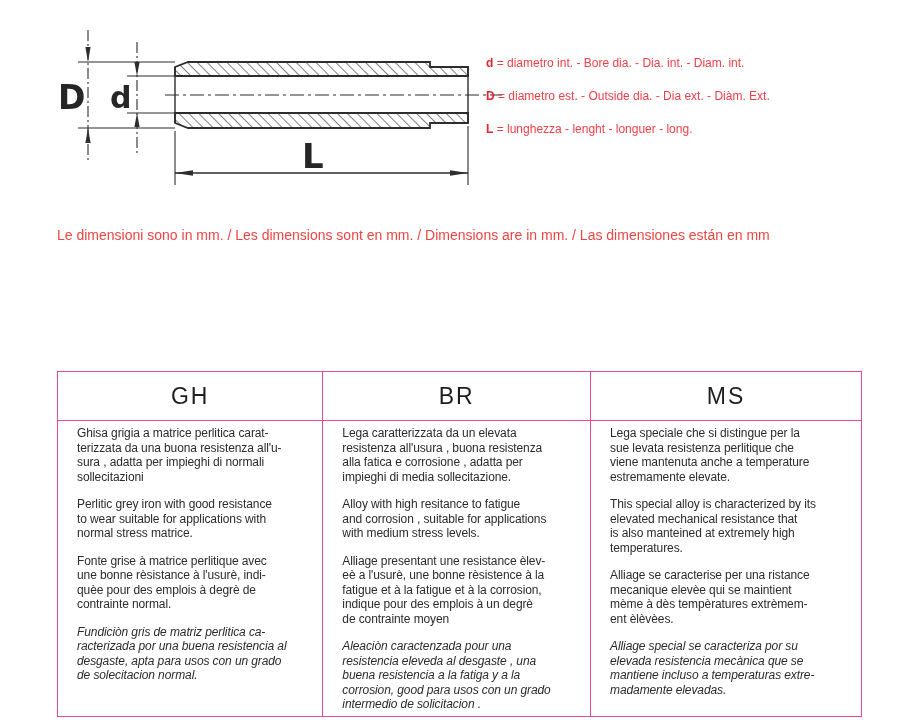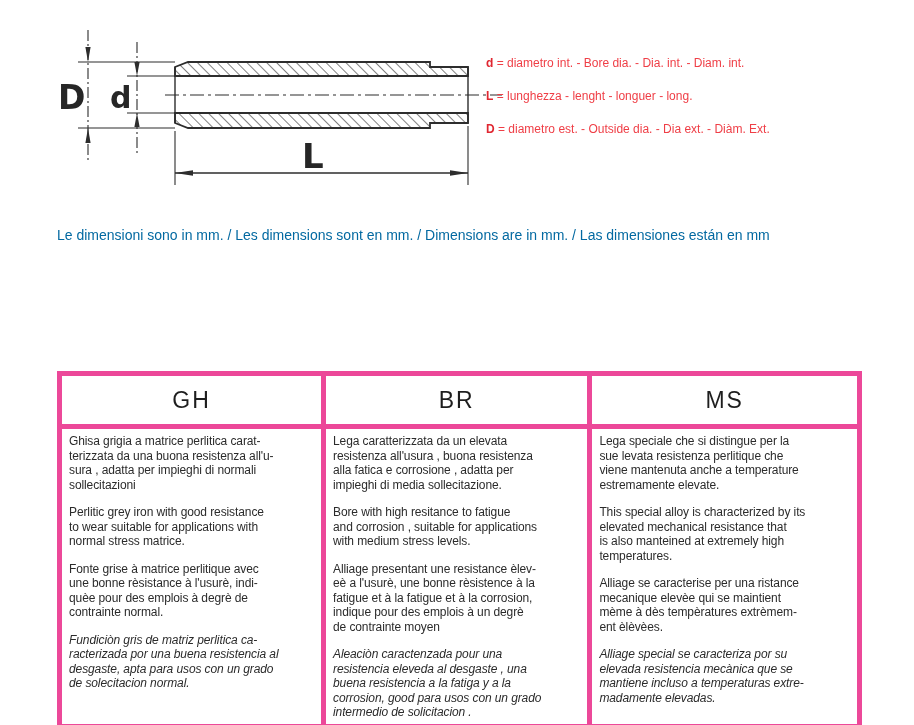--- a/index.html
+++ b/index.html
@@ -13,38 +13,38 @@
   .dim-letter{font-family:"DejaVu Sans", sans-serif;font-weight:bold;fill:#262626;}
 
   
   .legend{position:absolute;left:486px;top:56px;}
   .legend-line{font-size:12px;line-height:14px;margin:0 0 19px 0;color:#ef3e46;white-space:nowrap;}
   .legend-key{font-weight:bold;color:#e02731;}
 
   
   .dim-note{
     position:absolute;left:57px;top:227px;width:820px;
-    font-size:14px;color:#0369a1;white-space:nowrap;
+    font-size:14px;color:#ef4444;white-space:nowrap;
   }
 
   
   .materials{
     position:absolute;left:57px;top:371px;width:805px;
     border-collapse:collapse;table-layout:fixed;
   }
-  .materials th,.materials td{border:5px solid #ec4899;}
+  .materials th,.materials td{border:1px solid #ec4899;}
   .materials th{
     height:46px;font-size:23px;font-weight:500;letter-spacing:2px;
     color:#1e1e1e;text-align:center;vertical-align:middle;
   }
   .materials td{
     vertical-align:top;padding:5px 6px 4px 7px;
     font-size:12px;line-height:14.5px;letter-spacing:-0.1px;color:#2b2b2b;
   }
-  .materials td p{margin:0 0 13px 0;white-space:pre-line;}
+  .materials td p{margin:0 0 13px 12px;white-space:pre-line;}
   .materials td p:last-child{margin-bottom:0;font-style:italic;}
 </style>
 </head>
 <body>
 
 <div class="drawing">
   <svg width="460" height="205" viewBox="0 0 460 205">
     <defs>
       <pattern id="hatch" width="7" height="7" patternUnits="userSpaceOnUse" patternTransform="rotate(-45)">
         <line x1="0" y1="0" x2="0" y2="7" stroke="#2d2d2d" stroke-width="1.2"></line>
@@ -95,26 +95,26 @@
     <text x="252" y="163" font-size="34" class="dim-letter">L</text>
   </svg>
 </div>
 
 <div class="legend">
   <p class="legend-line">
     <span class="legend-key">d</span>
     <span>= diametro int. - Bore dia. - Dia. int. - Diam. int.</span>
   </p>
   <p class="legend-line">
+    <span class="legend-key">D</span>
+    <span>= diametro est. - Outside dia. - Dia ext. - Diàm. Ext.</span>
+  </p>
+  <p class="legend-line">
     <span class="legend-key">L</span>
     <span>= lunghezza - lenght - longuer - long.</span>
-  </p>
-  <p class="legend-line">
-    <span class="legend-key">D</span>
-    <span>= diametro est. - Outside dia. - Dia ext. - Diàm. Ext.</span>
   </p>
 </div>
 
 <div class="dim-note">Le dimensioni sono in mm. / Les dimensions sont en mm. / Dimensions are in mm. / Las dimensiones están en mm</div>
 
 <table class="materials">
   <colgroup>
       <col style="width:33%">
       <col style="width:33.3%">
       <col style="width:33.7%">
@@ -143,21 +143,21 @@
         <p>Fundiciòn gris de matriz perlitica ca-
 racterizada por una buena resistencia al
 desgaste, apta para usos con un grado
 de solecitacion normal.</p>
       </td>
       <td>
         <p>Lega caratterizzata da un elevata
 resistenza all'usura , buona resistenza
 alla fatica e corrosione , adatta per
 impieghi di media sollecitazione.</p>
-        <p>Bore with high resitance to fatigue
+        <p>Alloy with high resitance to fatigue
 and corrosion , suitable for applications
 with medium stress levels.</p>
         <p>Alliage presentant une resistance èlev-
 eè a l'usurè, une bonne rèsistence à la
 fatigue et à la fatigue et à la corrosion,
 indique pour des emplois à un degrè
 de contrainte moyen</p>
         <p>Aleaciòn caractenzada pour una
 resistencia eleveda al desgaste , una
 buena resistencia a la fatiga y a la

